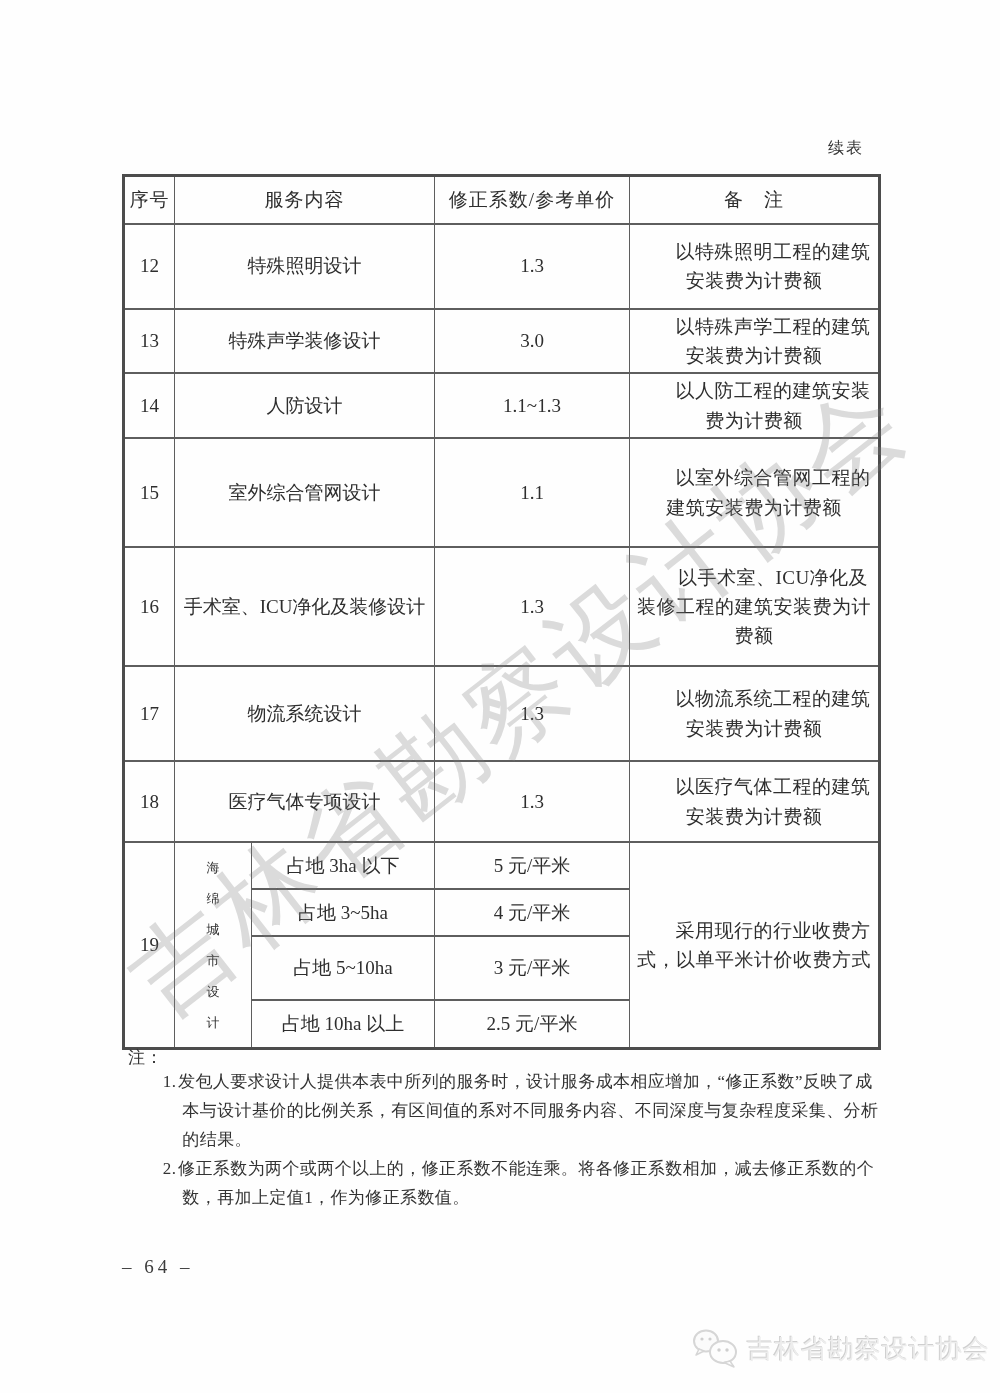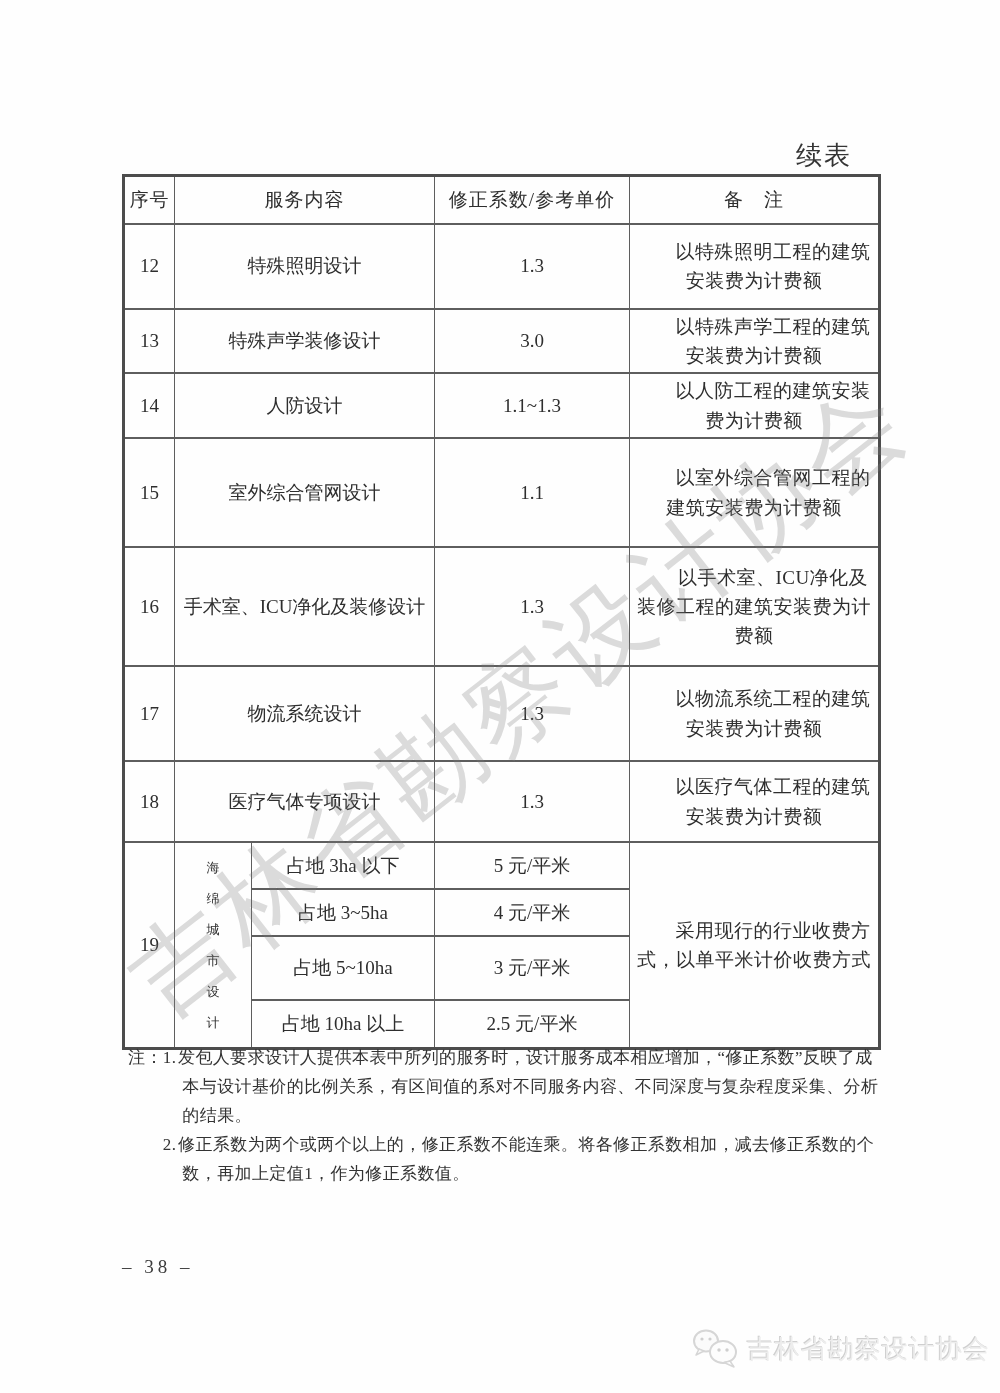--- a/index.html
+++ b/index.html
@@ -5,22 +5,22 @@
   * { margin:0; padding:0; box-sizing:border-box; }
   html,body { background:#ffffff; }
   body { font-family:"Liberation Serif","DejaVu Serif",serif; color:#2e2e2e; }
   .sheet {
     position:relative; width:1000px; height:1393px; margin:0 auto;
     background:#fefefe; overflow:hidden;
   }
 
   
   .continued {
-    position:absolute; top:138px; left:110px; width:742px;
-    text-align:right; font-size:26px; letter-spacing:2px; color:#353535;
+    position:absolute; top:138px; left:122px; width:742px;
+    text-align:right; font-size:16px; letter-spacing:2px; color:#353535;
   }
 
   
   table.fee {
     position:absolute; left:122px; top:174px; width:756px;
     border-collapse:collapse; table-layout:fixed;
     border:3px solid #4c4c4c;
   }
   table.fee th, table.fee td {
     border:1px solid #5e5e5e;
@@ -49,21 +49,21 @@
     font-family:"Liberation Serif","DejaVu Serif",serif;
   }
 
   
   .notes {
     position:absolute; left:128px; top:1043px; width:754px;
     display:flex; font-size:17px; line-height:29px; color:#333333;
     letter-spacing:0.4px;
   }
   .notes-label { flex:none; }
-  .notes-items { flex:1; }
+  .notes-items { flex:1;margin-top:24px; }
   .note-item { padding-left:1.15em; text-indent:-1.15em; }
   .note-num { padding-right:0.1em; }
 
   
   .pagenum {
     position:absolute; left:122px; top:1256px;
     font-size:19px; color:#3c3c3c; letter-spacing:4px;
   }
 
   
@@ -172,21 +172,21 @@
   <div class="watermark">吉林省勘察设计协会</div>
 
   <div class="notes">
     <div class="notes-label">注：</div>
     <div class="notes-items">
       <div class="note-item"><span class="note-num">1.</span><span>发包人要求设计人提供本表中所列的服务时，设计服务成本相应增加，“修正系数”反映了成本与设计基价的比例关系，有区间值的系对不同服务内容、不同深度与复杂程度采集、分析的结果。</span></div>
       <div class="note-item"><span class="note-num">2.</span><span>修正系数为两个或两个以上的，修正系数不能连乘。将各修正系数相加，减去修正系数的个数，再加上定值1，作为修正系数值。</span></div>
     </div>
   </div>
 
-  <div class="pagenum">– 38 –</div>
+  <div class="pagenum">– 64 –</div>
 
   <div class="footer">
     <svg class="wechat-icon" viewBox="0 0 48 42">
       <ellipse cx="14" cy="13" rx="12" ry="10.5" fill="#fbfbfb" stroke="#d6d6d6" stroke-width="2"></ellipse>
       <path d="M7 21 L4 27 L12 23 Z" fill="#fbfbfb" stroke="#d6d6d6" stroke-width="1.5" stroke-linejoin="round"></path>
       <circle cx="10" cy="11" r="1.6" fill="#cfcfcf"></circle>
       <circle cx="18" cy="11" r="1.6" fill="#cfcfcf"></circle>
       <ellipse cx="31" cy="24" rx="13" ry="11" fill="#fdfdfd" stroke="#d6d6d6" stroke-width="2"></ellipse>
       <path d="M38 33 L42 39 L32 34.5 Z" fill="#fdfdfd" stroke="#d6d6d6" stroke-width="1.5" stroke-linejoin="round"></path>
       <circle cx="27" cy="22" r="1.7" fill="#cfcfcf"></circle>

